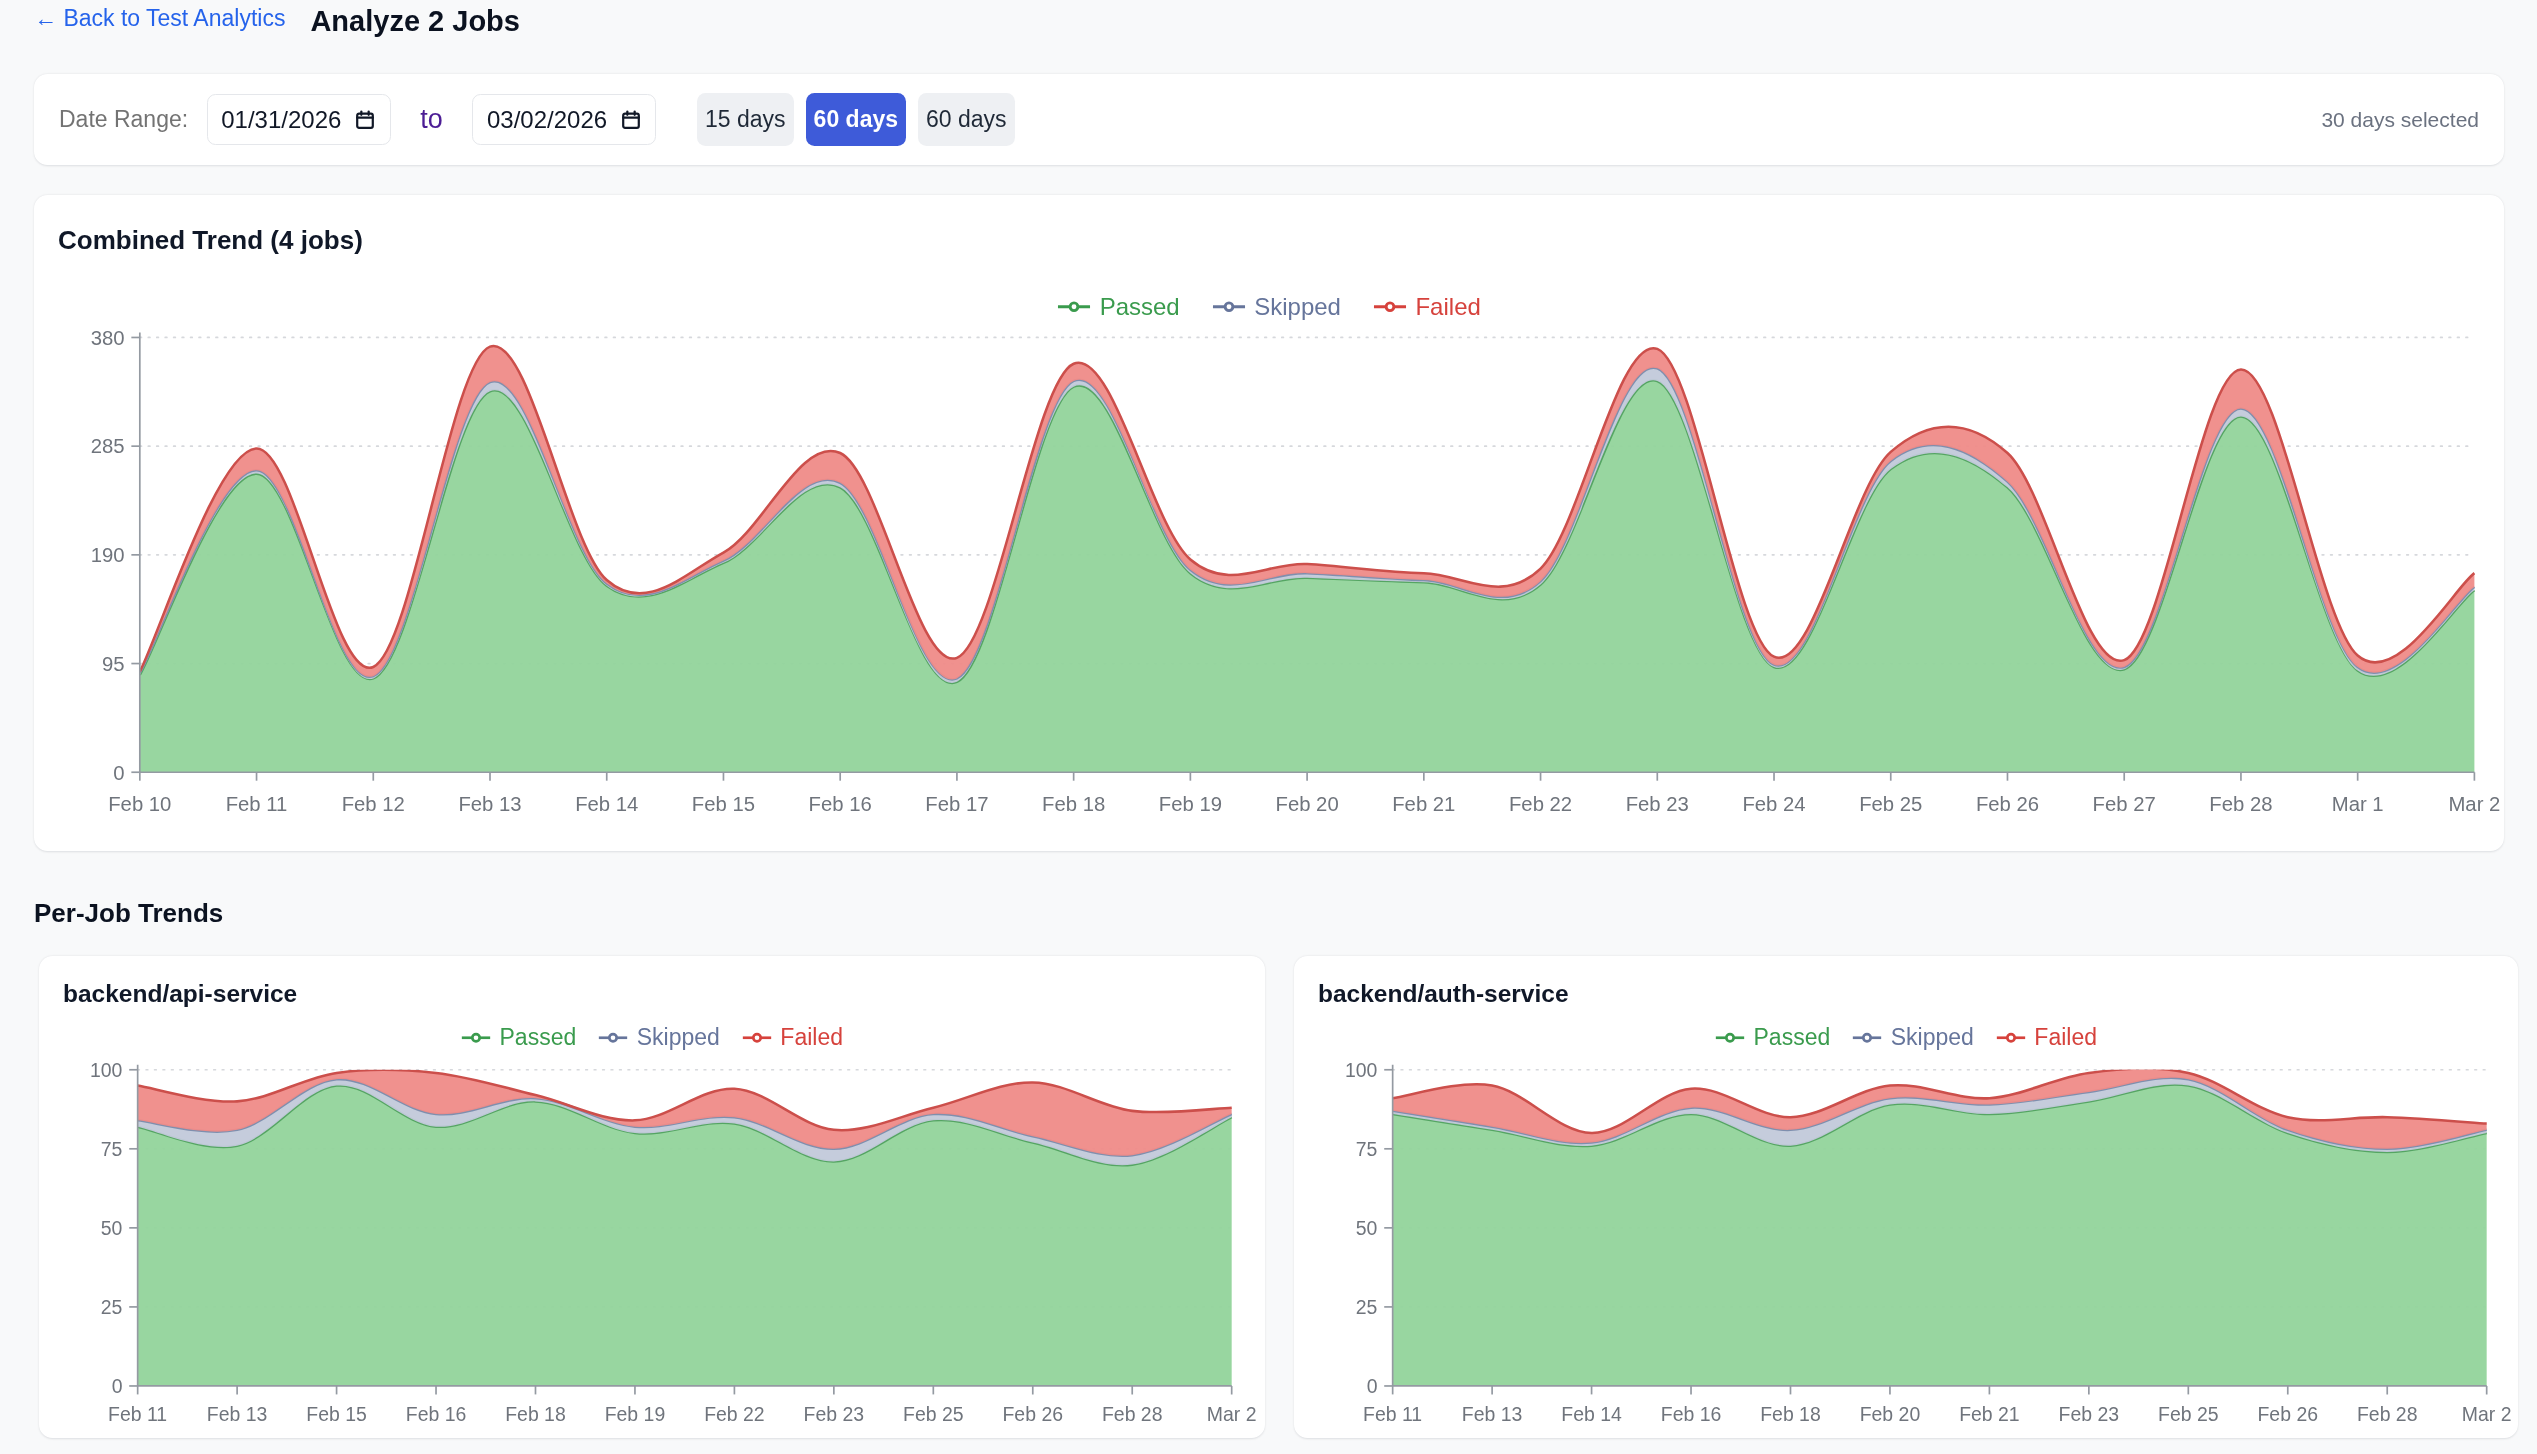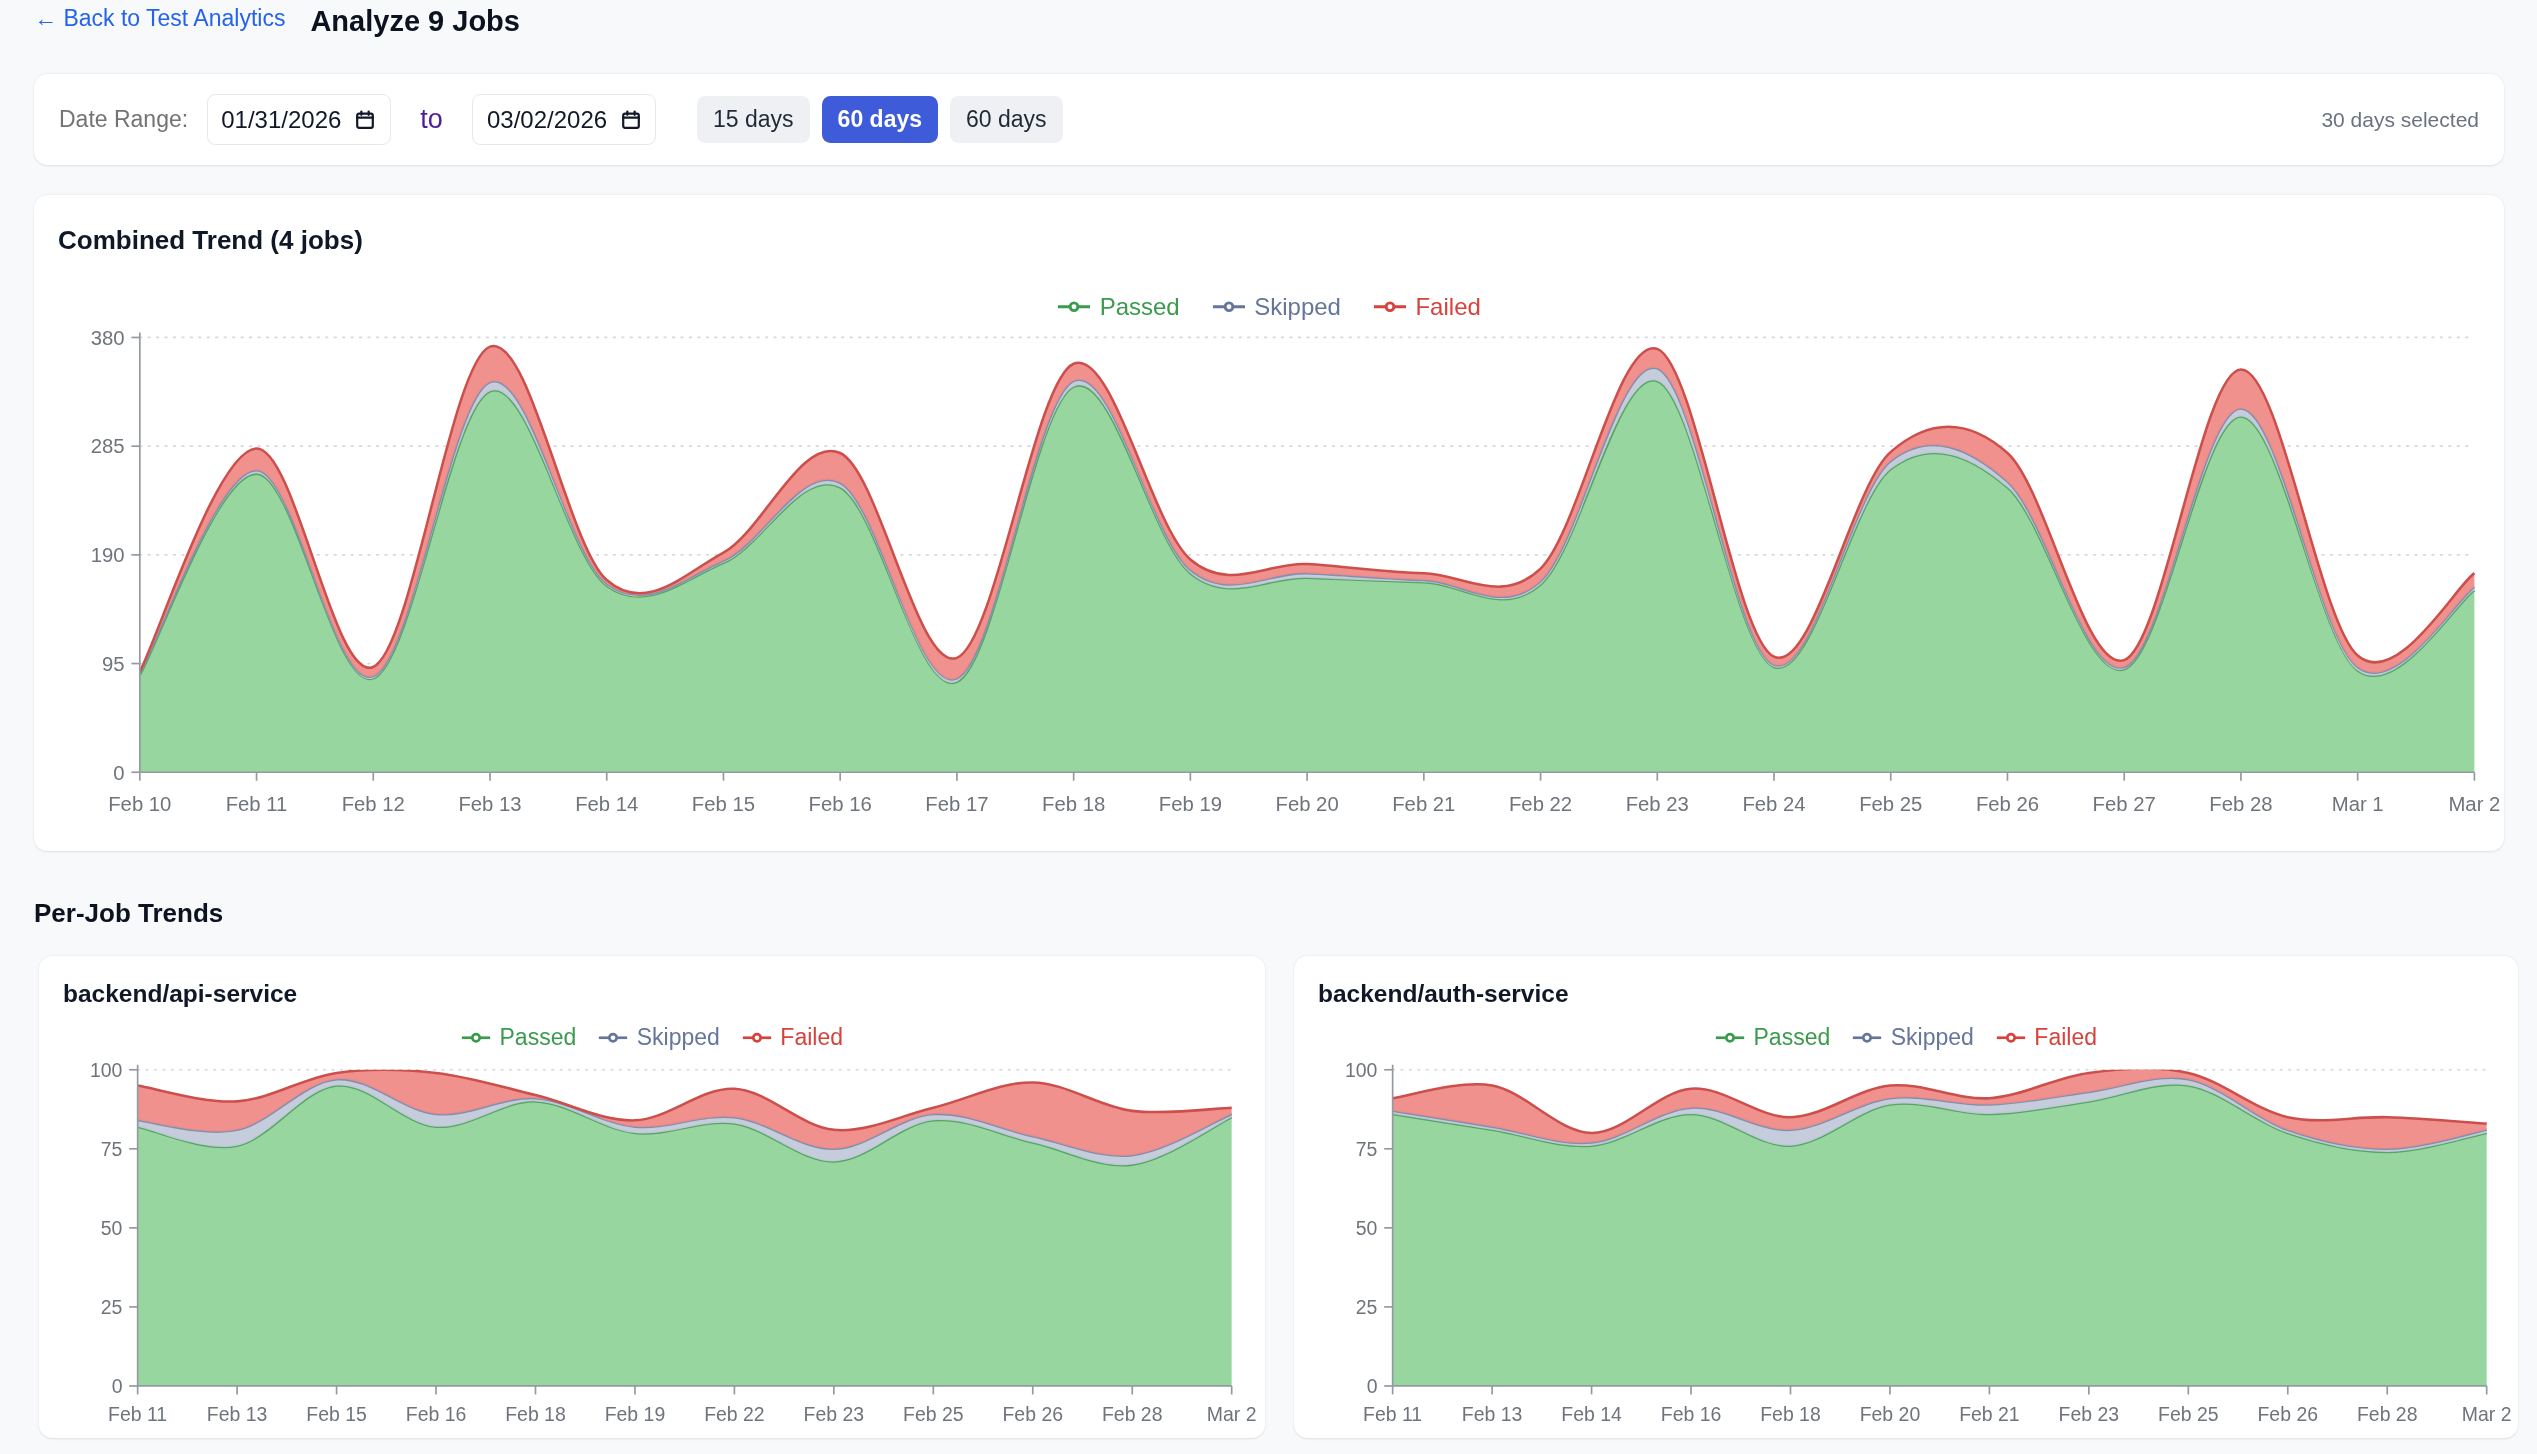--- a/index.html
+++ b/index.html
@@ -17,21 +17,21 @@
 
   
   #controls-card{left:34px;top:74px;width:2470px;height:91px;display:flex;align-items:center;
                  padding:0 25px;box-sizing:border-box;gap:18.6px}
   .ctl-label{font-size:23px;color:#737373}
   .date-input{width:184px;height:51px;border:1.7px solid #e5e7eb;border-radius:8.5px;background:#fff;
               display:flex;align-items:center;justify-content:space-between;padding:0 13.5px;box-sizing:border-box;
               font-size:24px;color:#111827;cursor:text}
   .to-label{color:#4c1d95;font-size:27px;margin:0 11px}
   .btn-group{display:flex;gap:12px;margin-left:22px}
-  .range-btn{height:47px;padding:0 16px;border:none;border-radius:8.5px;background:#eef0f3;color:#1f2937;
+  .range-btn{height:53px;padding:0 8px;border:none;border-radius:8.5px;background:#eef0f3;color:#1f2937;
              font-size:23px;font-family:inherit;cursor:pointer}
   .range-btn.active{background:#3e5bd9;color:#ffffff;font-weight:700}
   .selection-summary{margin-left:auto;color:#6b7280;font-size:21px}
 
   
   #combined-card{left:34px;top:195px;width:2470px;height:656px;overflow:hidden}
   .card-title{position:absolute;left:24px;top:30px;font-size:26px;font-weight:700;color:#101828}
   .legend{position:absolute;left:0;right:0;display:flex;justify-content:center;align-items:center;gap:32px}
   #combined-card .legend{top:98px}
   .legend-item{display:flex;align-items:center;gap:8.5px;font-size:24px;cursor:pointer}
@@ -45,21 +45,21 @@
   #api-card .card-title,#auth-card .card-title{top:24px;font-size:24.5px}
   #api-card .legend,#auth-card .legend{top:68px;gap:22px}
   #api-card .legend-item,#auth-card .legend-item{font-size:23px}
   #api-card .chart-svg,#auth-card .chart-svg{left:17px;top:107px}
 </style>
 </head>
 <body>
 
 <div class="topbar">
   <a class="back-link">← Back to Test Analytics</a>
-  <div class="page-title">Analyze 9 Jobs</div>
+  <div class="page-title">Analyze 2 Jobs</div>
 </div>
 
 <div class="card" id="controls-card">
   <span class="ctl-label">Date Range:</span>
   <div class="date-input">
     <span>01/31/2026</span>
     <svg width="22" height="22" viewBox="0 0 24 24" fill="none" stroke="#111827" stroke-width="2.4" stroke-linecap="round">
       <rect x="3.5" y="5" width="17" height="15.5" rx="2"></rect>
       <line x1="3.5" y1="9.5" x2="20.5" y2="9.5"></line>
       <line x1="8" y1="2.8" x2="8" y2="6.4"></line>

